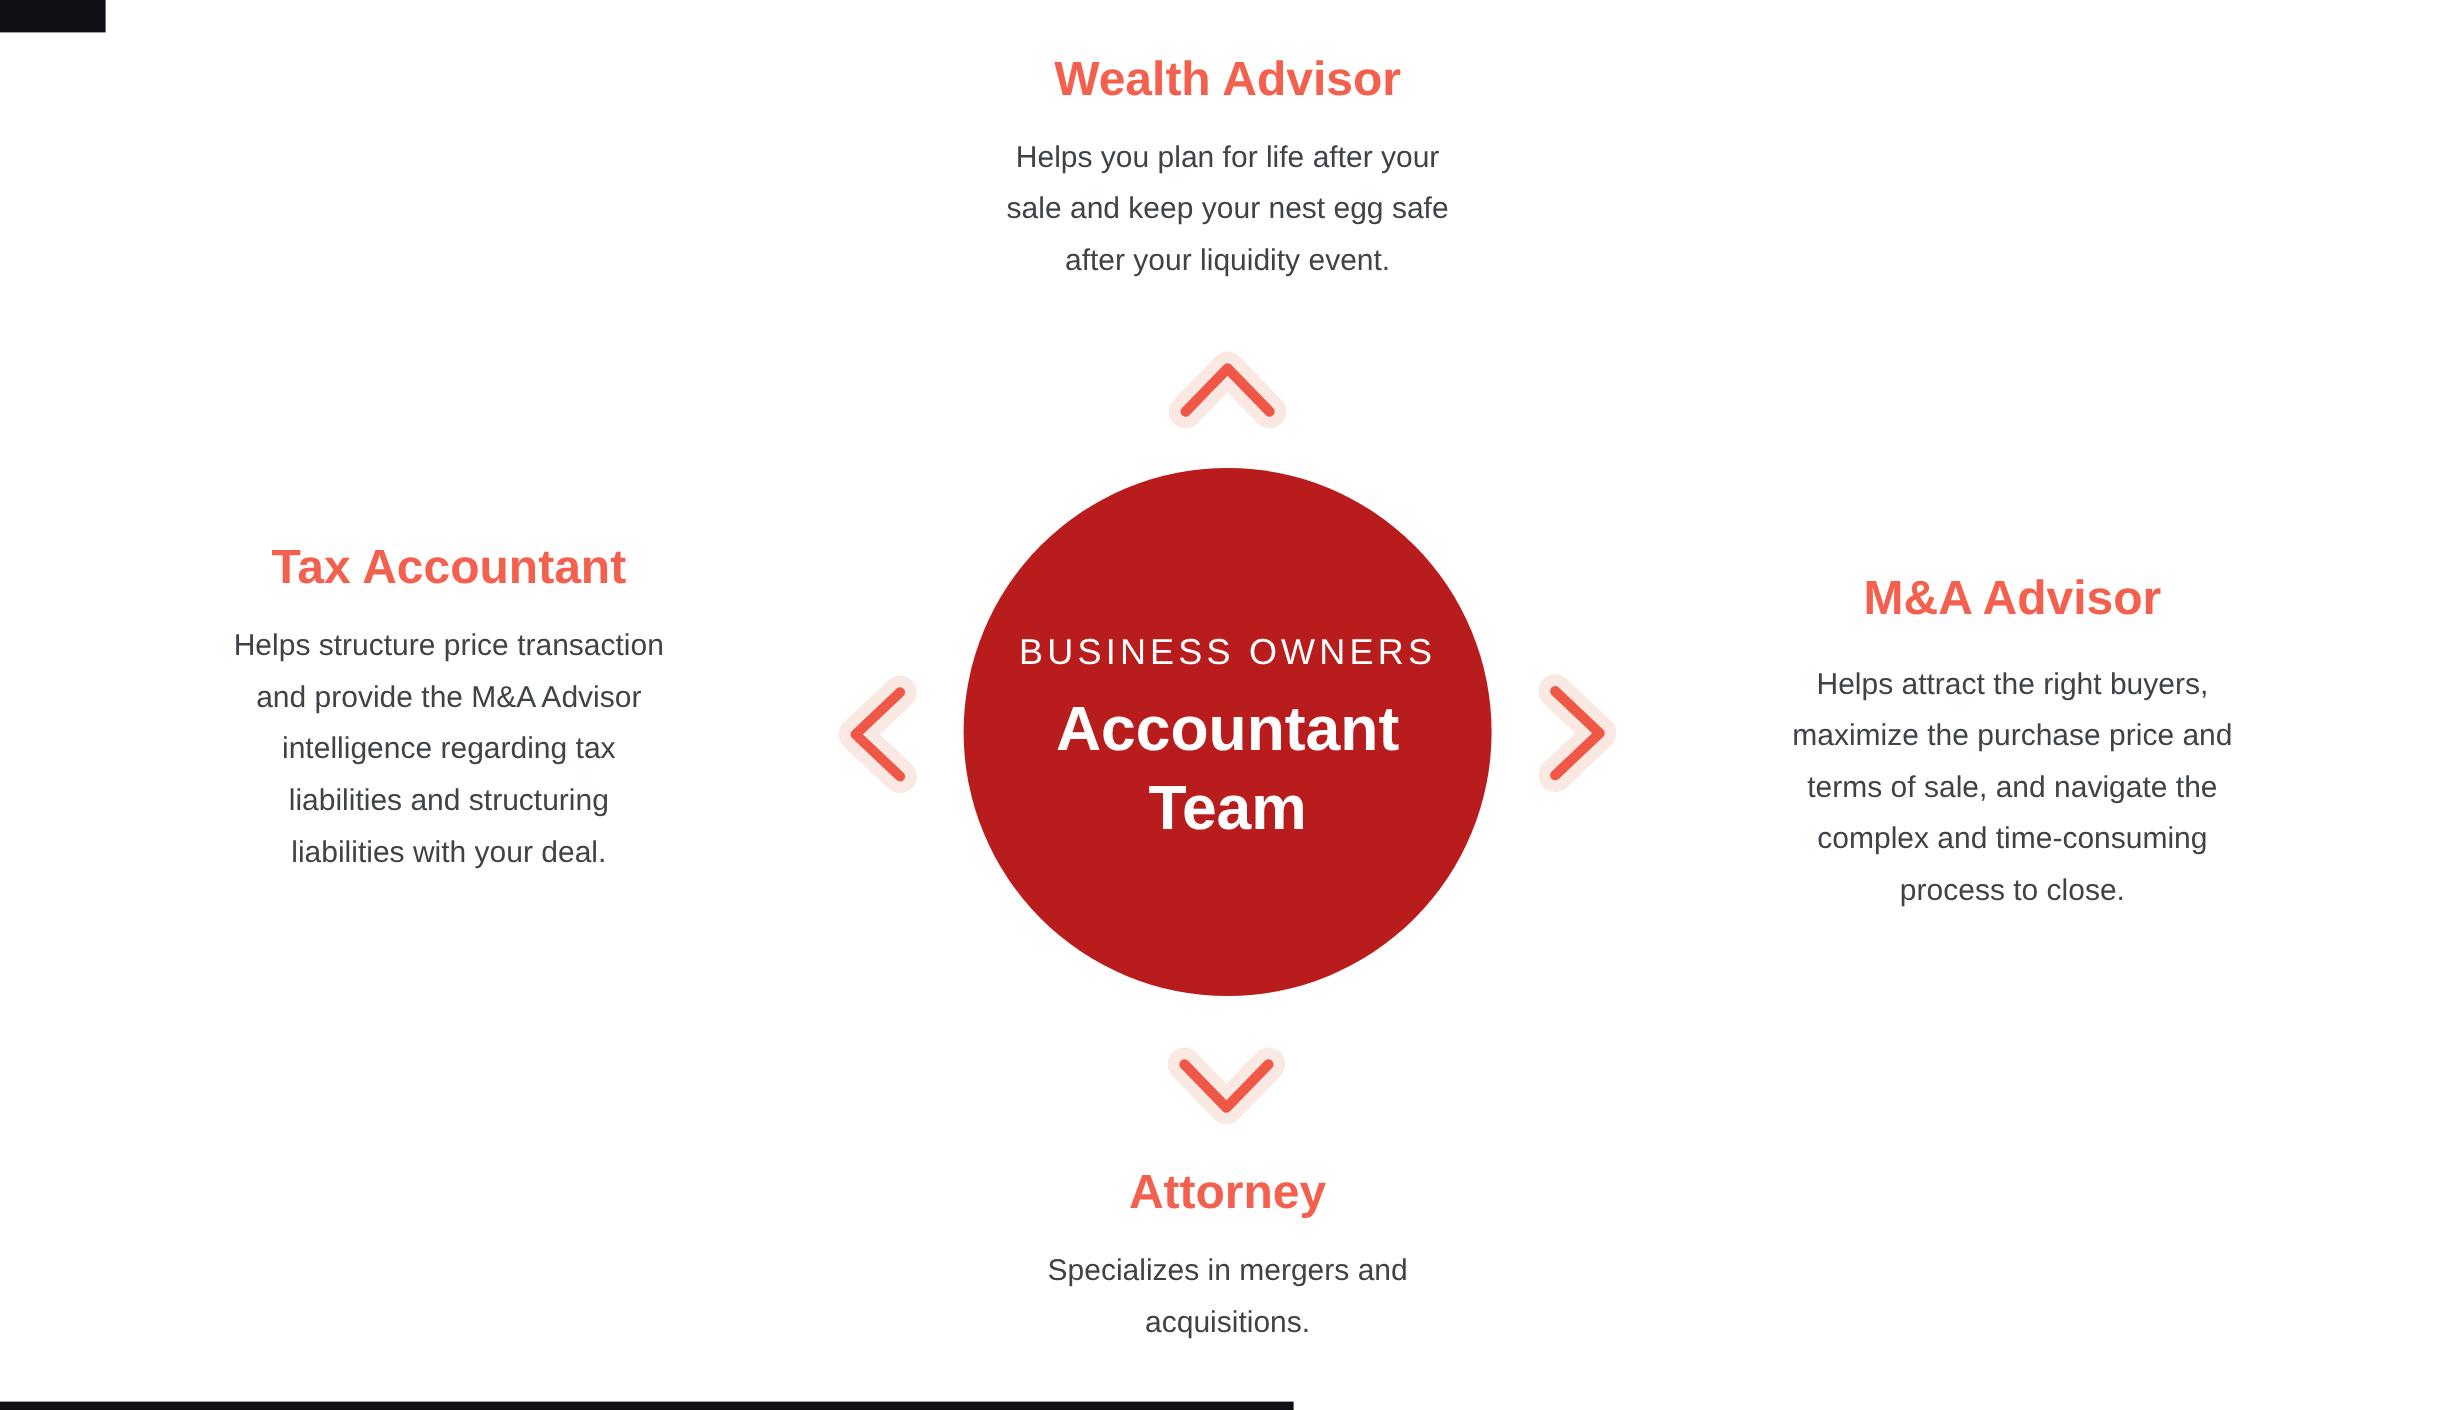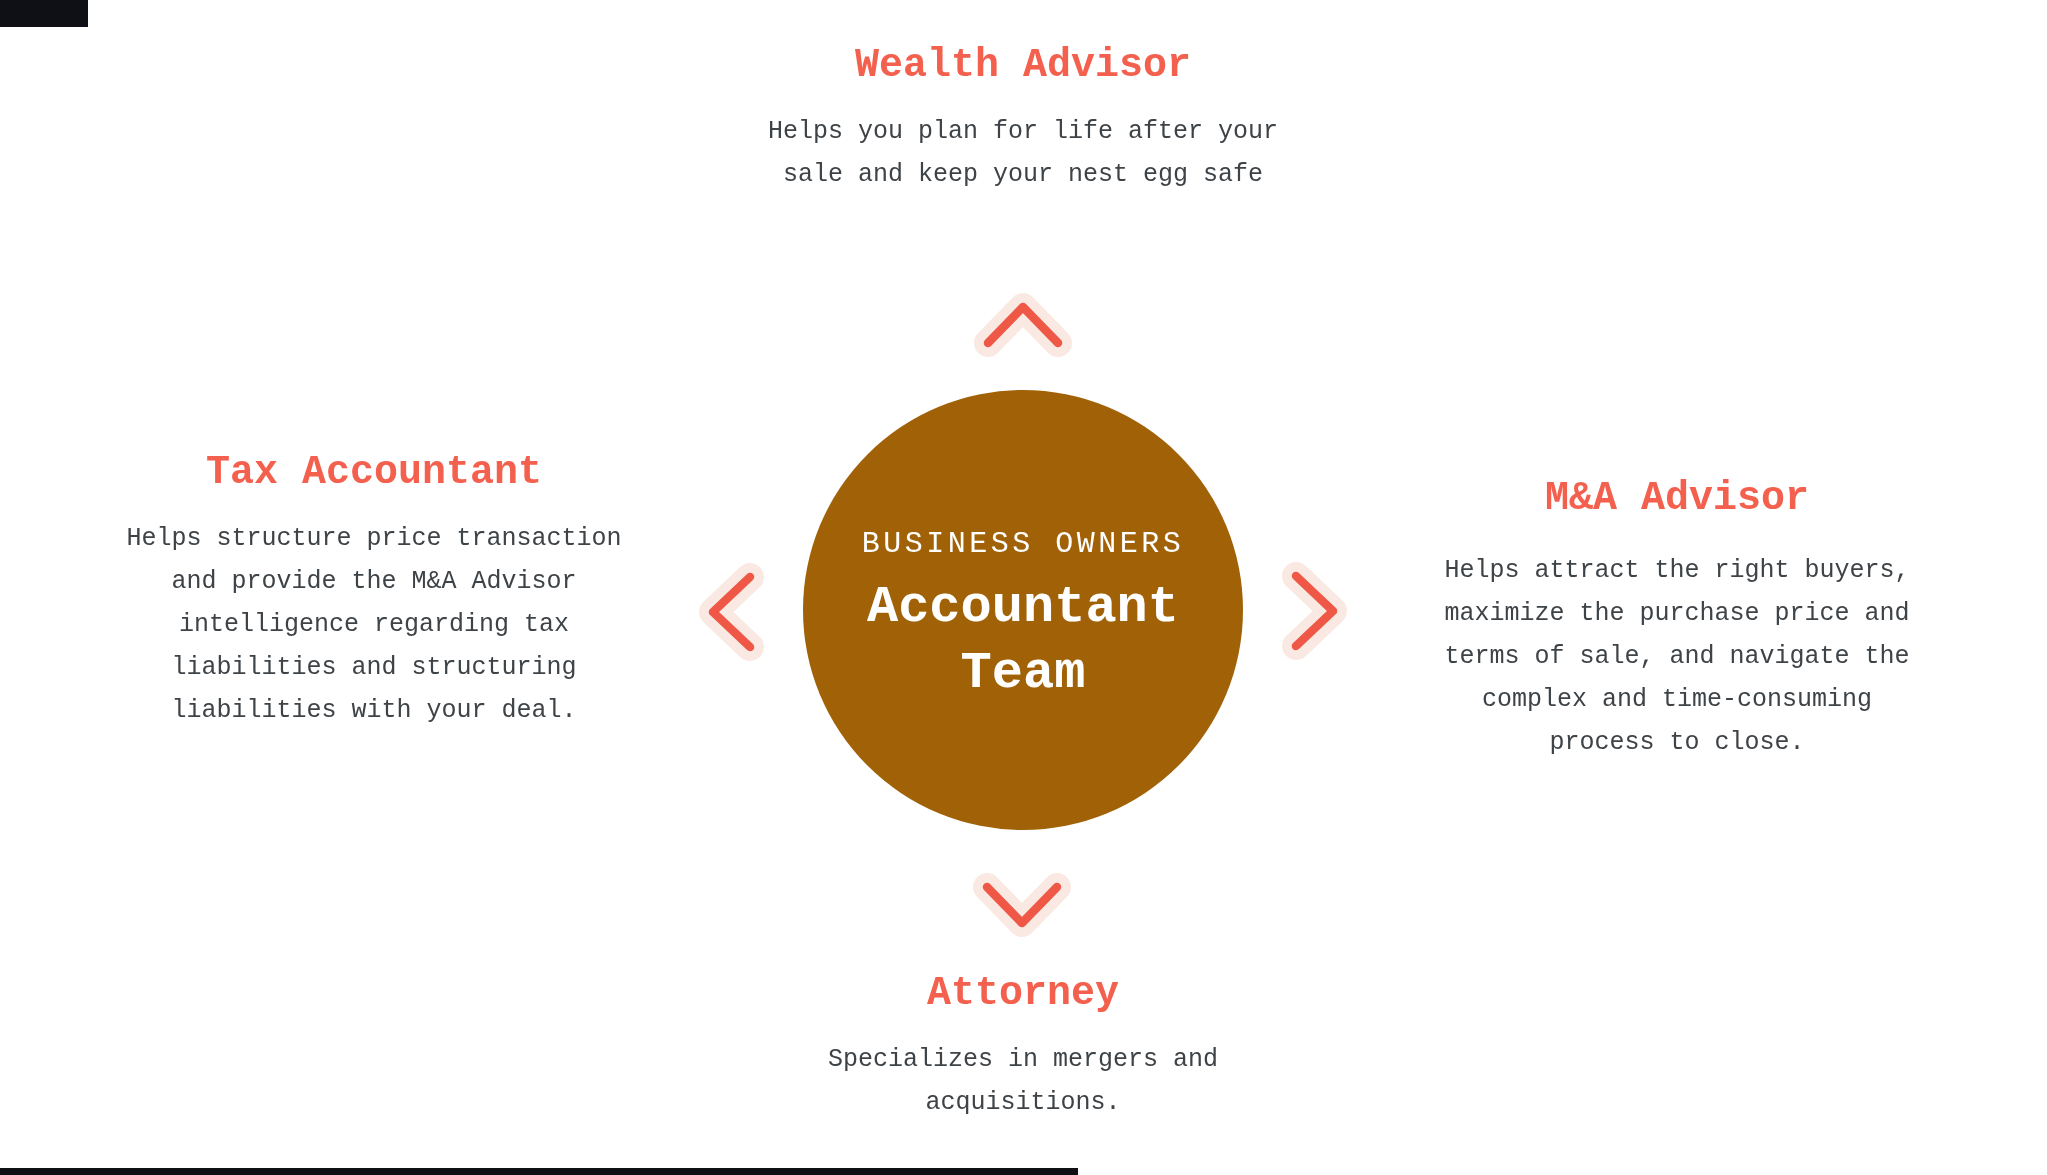--- a/index.html
+++ b/index.html
@@ -1,21 +1,21 @@
 <!DOCTYPE html>
 <html><head>
 <meta charset="utf-8">
 <style>
   html, body { margin: 0; padding: 0; background: #ffffff; }
   .canvas {
     position: relative;
     width: 2021px;
     height: 1175px;
     background: #ffffff;
-    font-family: Liberation Mono, monospace;
+    font-family: Liberation Sans, sans-serif;
     overflow: hidden;
   }
 
   
   .block { position: absolute; text-align: center; }
   .block h2 {
     margin: 0;
     font-size: 40px;
     line-height: 48px;
     font-weight: 700;
@@ -34,21 +34,21 @@
   .block-right  { left: 1397px; top: 475px;  width: 560px; }
   .block-bottom { left: 673px;  top: 970px;  width: 700px; }
   .block-right .body { margin-top: 26px; }
 
   
   .circle {
     position: absolute;
     left: 803px; top: 390px;
     width: 440px; height: 440px;
     border-radius: 50%;
-    background: #a16207;
+    background: #b91c1c;
     display: flex;
     align-items: center;
     justify-content: center;
     color: #ffffff;
     text-align: center;
   }
   .circle-inner { margin-top: 14px; }
   .eyebrow {
     font-size: 30px;
     letter-spacing: 3.5px;
@@ -90,20 +90,21 @@
 <div class="canvas">
 
   <div class="artifact-topleft"></div>
   <div class="artifact-bottom"></div>
 
   <section class="block block-top">
     <h2>Wealth Advisor</h2>
     <div class="body">
       <div class="bodyline">Helps you plan for life after your</div>
       <div class="bodyline">sale and keep your nest egg safe</div>
+      <div class="bodyline">after your liquidity event.</div>
     </div>
   </section>
 
   <section class="block block-left">
     <h2>Tax Accountant</h2>
     <div class="body">
       <div class="bodyline">Helps structure price transaction</div>
       <div class="bodyline">and provide the M&amp;A Advisor</div>
       <div class="bodyline">intelligence regarding tax</div>
       <div class="bodyline">liabilities and structuring</div>

